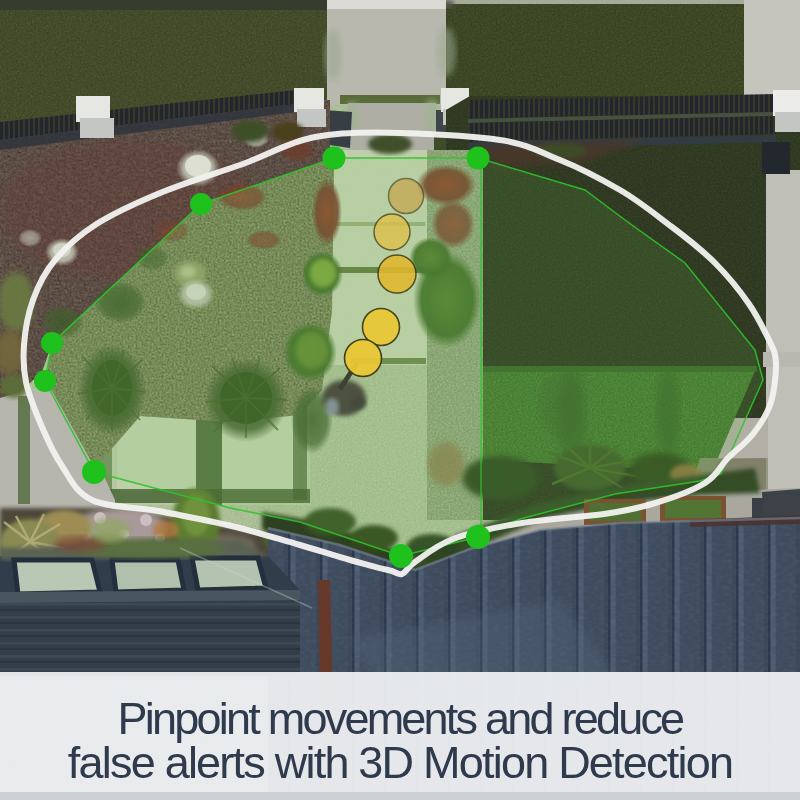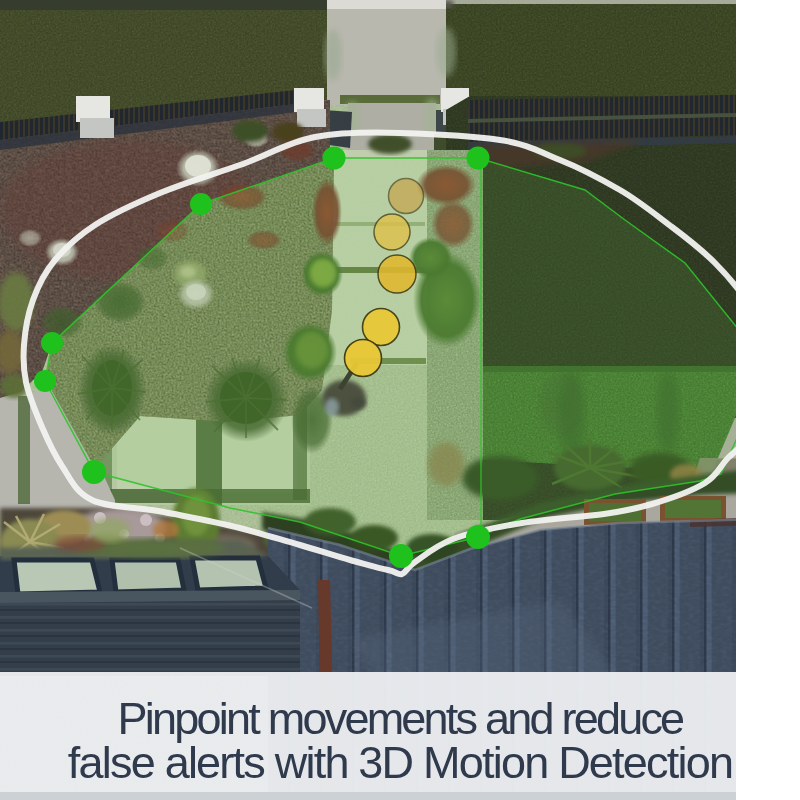--- a/index.html
+++ b/index.html
@@ -1,16 +1,16 @@
 <!DOCTYPE html>
 <html><head>
 <meta charset="utf-8">
 <style>
   html,body{margin:0;padding:0;background:#fff;}
-  .stage{position:relative;width:736px;height:800px;overflow:hidden;font-family:"Liberation Sans",sans-serif;}
+  .stage{position:relative;width:800px;height:800px;overflow:hidden;font-family:"Liberation Sans",sans-serif;}
 </style>
 </head>
 <body>
 <div class="stage">
 <svg width="800" height="800" viewBox="0 0 800 800">
 <defs>
   <filter id="grain" x="-5%" y="-5%" width="110%" height="110%">
     <feTurbulence type="fractalNoise" baseFrequency="0.55" numOctaves="2" seed="7" result="n"></feTurbulence>
     <feColorMatrix in="n" type="matrix" values="0 0 0 0 0  0 0 0 0 0  0 0 0 0 0  0.9 0.9 0.9 0 -0.7" result="a"></feColorMatrix>
     <feComposite in="a" in2="SourceGraphic" operator="in"></feComposite>

